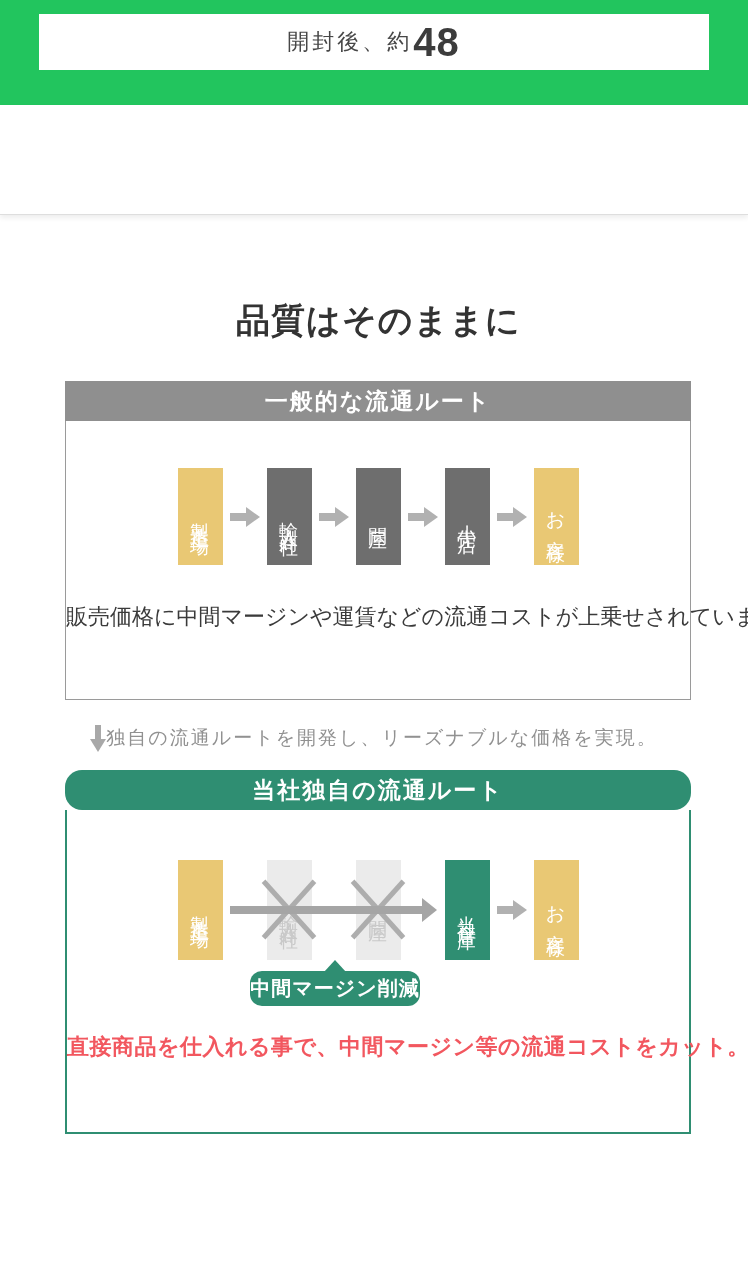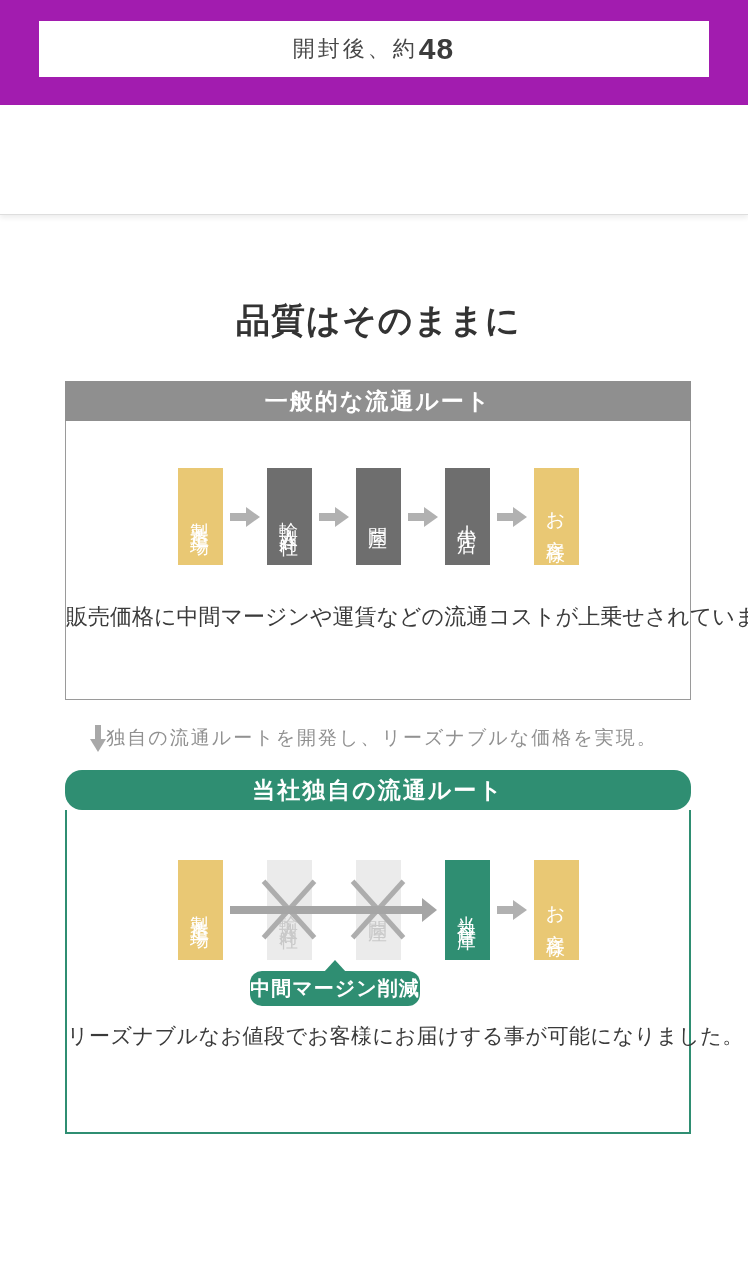--- a/index.html
+++ b/index.html
@@ -9,38 +9,38 @@
     background: #ffffff;
     color: #3a3a3a;
     width: 748px;
     height: 1280px;
     overflow: hidden;
   }
 
   
   .top-band {
     height: 105px;
-    background: #a21caf;
-    padding-top: 21px;
+    background: #22c55e;
+    padding-top: 14px;
   }
   .restore-note {
     width: 670px;
     height: 56px;
     margin: 0 auto;
     background: #ffffff;
     display: flex;
     align-items: center;
     justify-content: center;
     letter-spacing: 3px;
     font-size: 22px;
     color: #474747;
     white-space: nowrap;
   }
   .restore-note .big-num {
-    font-size: 30px;
+    font-size: 40px;
     font-weight: 700;
     color: #3c3c3c;
     letter-spacing: 1px;
     margin: 12px 1px;
   }
 
   
   .white-gap {
     height: 110px;
     background: #ffffff;
@@ -367,15 +367,15 @@
       <div class="x-line x2a"></div>
       <div class="x-line x2b"></div>
       <div class="long-arrow-bar"></div>
       <div class="long-arrow-head"></div>
       <div class="small-arrow-r2 h-arrow"></div>
     </div>
     <div class="callout">
       <div class="callout-pointer"></div>
       <span>中間マージン削減</span>
     </div>
-    <div class="plain-line">リーズナブルなお値段でお客様にお届けする事が可能になりました。</div>
+    <div class="highlight-line">直接商品を仕入れる事で、中間マージン等の流通コストをカット。</div>
   </div>
 </div>
 
 </body></html>

